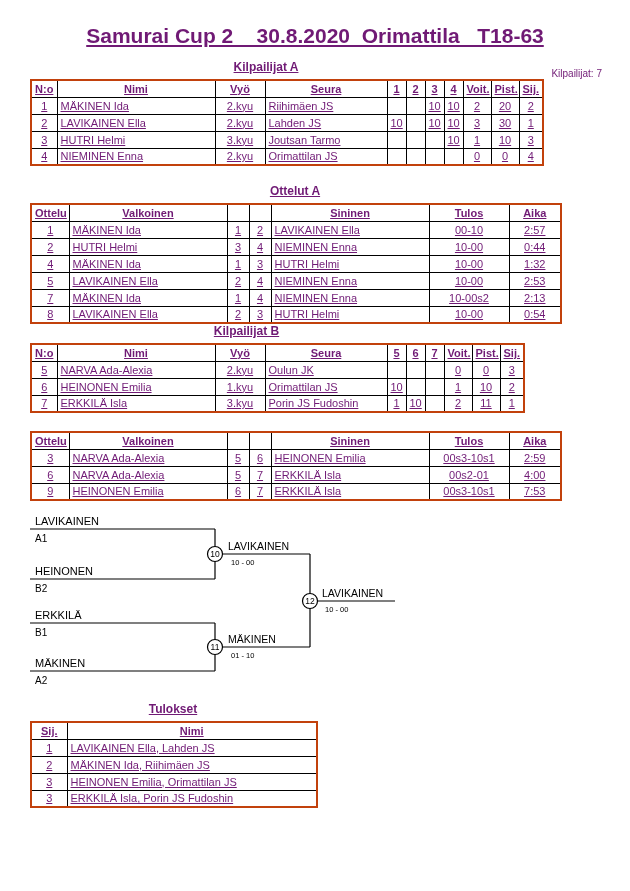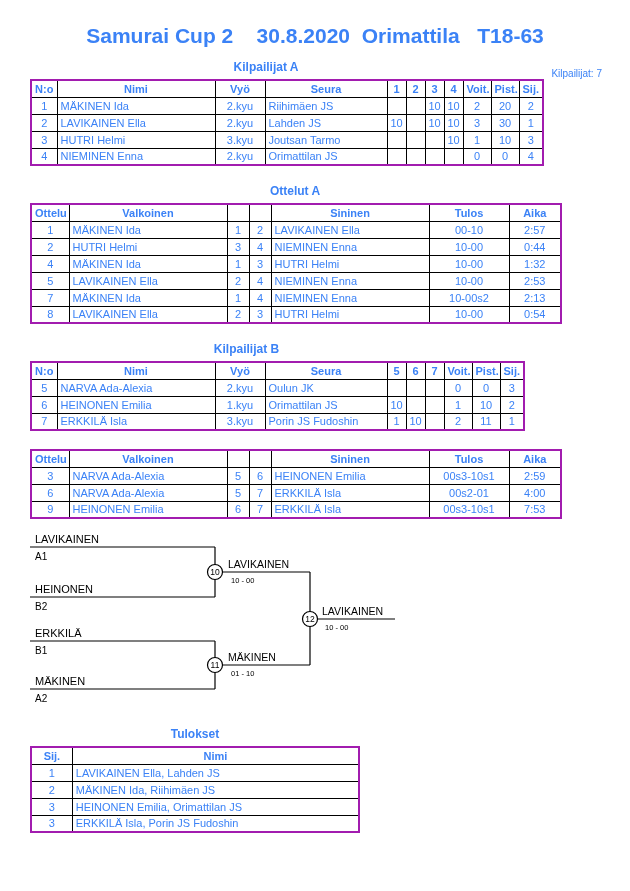--- a/index.html
+++ b/index.html
@@ -3,52 +3,53 @@
 <meta charset="utf-8">
 <style>
   * { box-sizing: border-box; }
   html, body { margin: 0; padding: 0; background: #fff; }
   .page {
     position: relative;
     width: 630px;
     height: 891px;
     background: #ffffff;
     font-family: "Liberation Sans", sans-serif;
-    color: #3b82f6;
+    color: #701a75;
     overflow: hidden;
+    text-decoration: underline;
   }
   .title {
     padding-top: 24px;
     text-align: center;
     font-size: 21px;
     font-weight: bold;
     white-space: pre;
   }
   .count-label {
     position: absolute;
     top: 68px;
     right: 28px;
     font-size: 10px;
   }
   .sec { margin-left: 30px; }
   .sec-a       { margin-top: 12px; width: 472px; }
   .sec-otta    { margin-top: 18px; width: 530px; }
-  .sec-b       { margin-top: 18px; width: 433px; }
+  .sec-b       { width: 433px; }
   .sec-ottb    { margin-top: 18px; width: 530px; }
-  .sec-res     { margin-top: 12px;   width: 330px; }
+  .sec-res     { margin-top: 5px;   width: 286px; }
   .heading {
     font-weight: bold;
     font-size: 12px;
     text-align: center;
     margin-bottom: 5px;
   }
   table.tbl {
     border-collapse: collapse;
     table-layout: fixed;
-    border: 2px solid #a21caf;
+    border: 2px solid #c2410c;
     width: 100%;
   }
   .tbl th, .tbl td {
     border: 1px solid #000;
     font-size: 11px;
     height: 17px;
     padding: 0 3px;
     text-align: center;
     overflow: hidden;
     white-space: nowrap;

